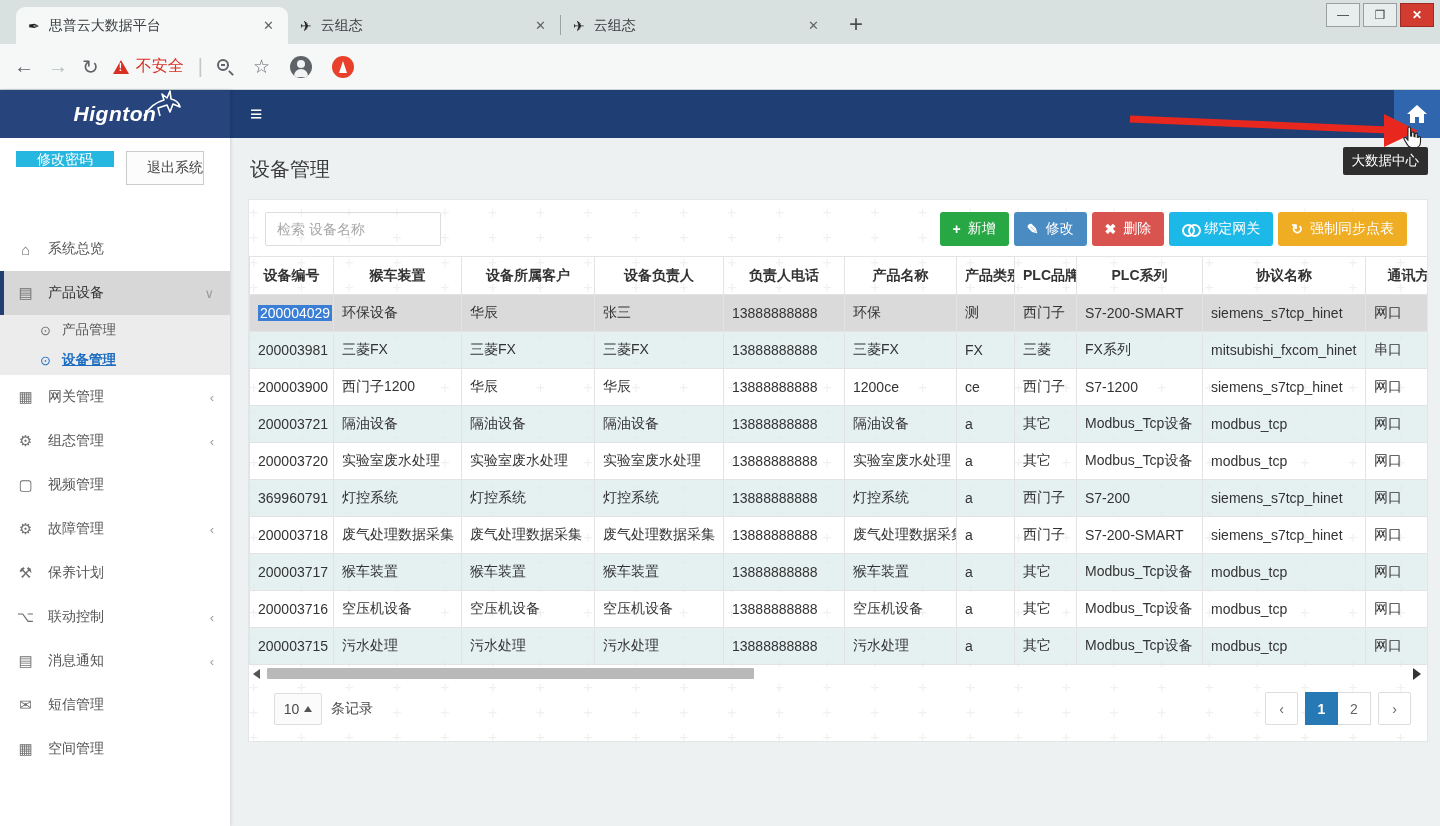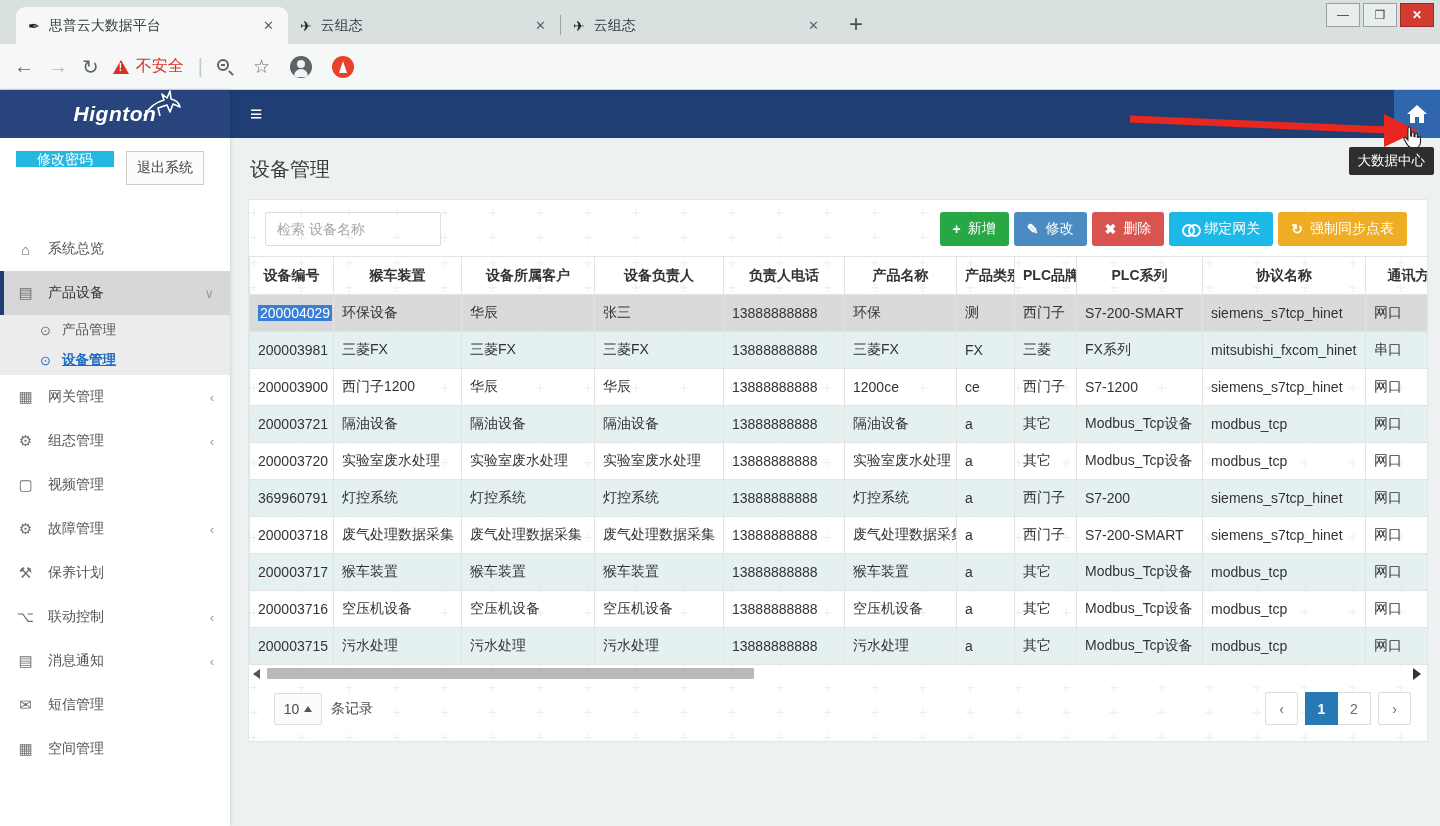--- a/index.html
+++ b/index.html
@@ -48,21 +48,21 @@
   .sidebar { width:230px; background:#fff; display:flex; flex-direction:column; box-shadow:1px 0 3px rgba(0,0,0,.12); position:relative; z-index:5; overflow:hidden; }
   .side-logo { height:48px; background:#27457c; display:flex; align-items:center; justify-content:center; flex-shrink:0; position:relative; }
   .logo-text { color:#fff; font-size:21px; font-weight:bold; font-style:italic; letter-spacing:.5px; position:relative; }
   .logo-deer { position:absolute; right:-26px; top:-14px; }
   .profile { display:flex; align-items:center; gap:13px; padding:15px 16px 4px; }
   .avatar { width:56px; height:56px; border-radius:50%; border:2px solid #e0e0e0; overflow:hidden; flex-shrink:0; }
   .p-name { font-weight:bold; font-size:15px; color:#333; }
   .p-role { font-size:13px; color:#8a8a8a; margin-top:5px; }
   .profile-actions { display:flex; gap:12px; padding:13px 16px 0; }
   .btn-pwd { width:98px; height:16px; background:#25b7e0; color:#fff; border:none; font-size:14px; font-family:inherit; }
-  .btn-logout { width:78px; height:34px; background:#fcfcfc; color:#444; border:1px solid #ccc; font-size:14px; font-family:inherit; }
+  .btn-logout { width:78px; height:34px; background:#fcfcfc; color:#444; border:1px solid #ccc; font-size:14px; font-family:inherit;text-align:right; }
 
   .menu { margin-top:42px; font-size:14px; color:#555; }
   .menu-item { height:44px; display:flex; align-items:center; gap:13px; padding:0 16px; }
   .mi-icon { width:19px; text-align:center; color:#6e6e6e; font-size:15px; flex-shrink:0; }
   .mi-label { flex:1; }
   .mi-chev { color:#9a9a9a; font-size:13px; }
   .menu-item.active { background:#d7d7d7; border-left:4px solid #1f3e74; padding-left:12px; color:#333; }
   .menu-item.sub { height:30px; background:#ececec; padding-left:38px; gap:9px; font-size:13.5px; }
   .menu-item.sub .mi-icon { font-size:13px; width:15px; }
   .menu-item.sub-active .mi-label { color:#1c6cc0; text-decoration:underline; font-weight:bold; }
@@ -111,21 +111,21 @@
   .caret-up { width:0; height:0; border-left:4px solid transparent; border-right:4px solid transparent; border-bottom:6px solid #555; }
   .pagination { margin-left:auto; display:flex; align-items:center; }
   .pg { min-width:33px; height:33px; border:1px solid #ddd; background:#fff; display:flex; align-items:center;
         justify-content:center; font-size:14px; color:#666; }
   .pg.prev { margin-right:7px; border-radius:2px; }
   .pg.next { margin-left:7px; border-radius:2px; }
   .pg.page + .pg.page { border-left:none; }
   .pg.active { background:#2779b5; border-color:#2779b5; color:#fff; font-weight:bold; }
 
   .overlay-svg { position:absolute; left:0; top:0; width:1440px; height:826px; pointer-events:none; z-index:50; }
-  .tooltip { position:absolute; top:147px; right:6px; background:#2e2e2e; color:#fff; font-size:13.5px;
+  .tooltip { position:absolute; top:147px; right:12px; background:#2e2e2e; color:#fff; font-size:13.5px;
              padding:5px 9px; border-radius:2px; z-index:51; }
 </style>
 </head>
 <body>
 
 <div class="screen">
 
   <div class="tabstrip">
     <div class="tab active">
       <span class="favicon">✒</span>

